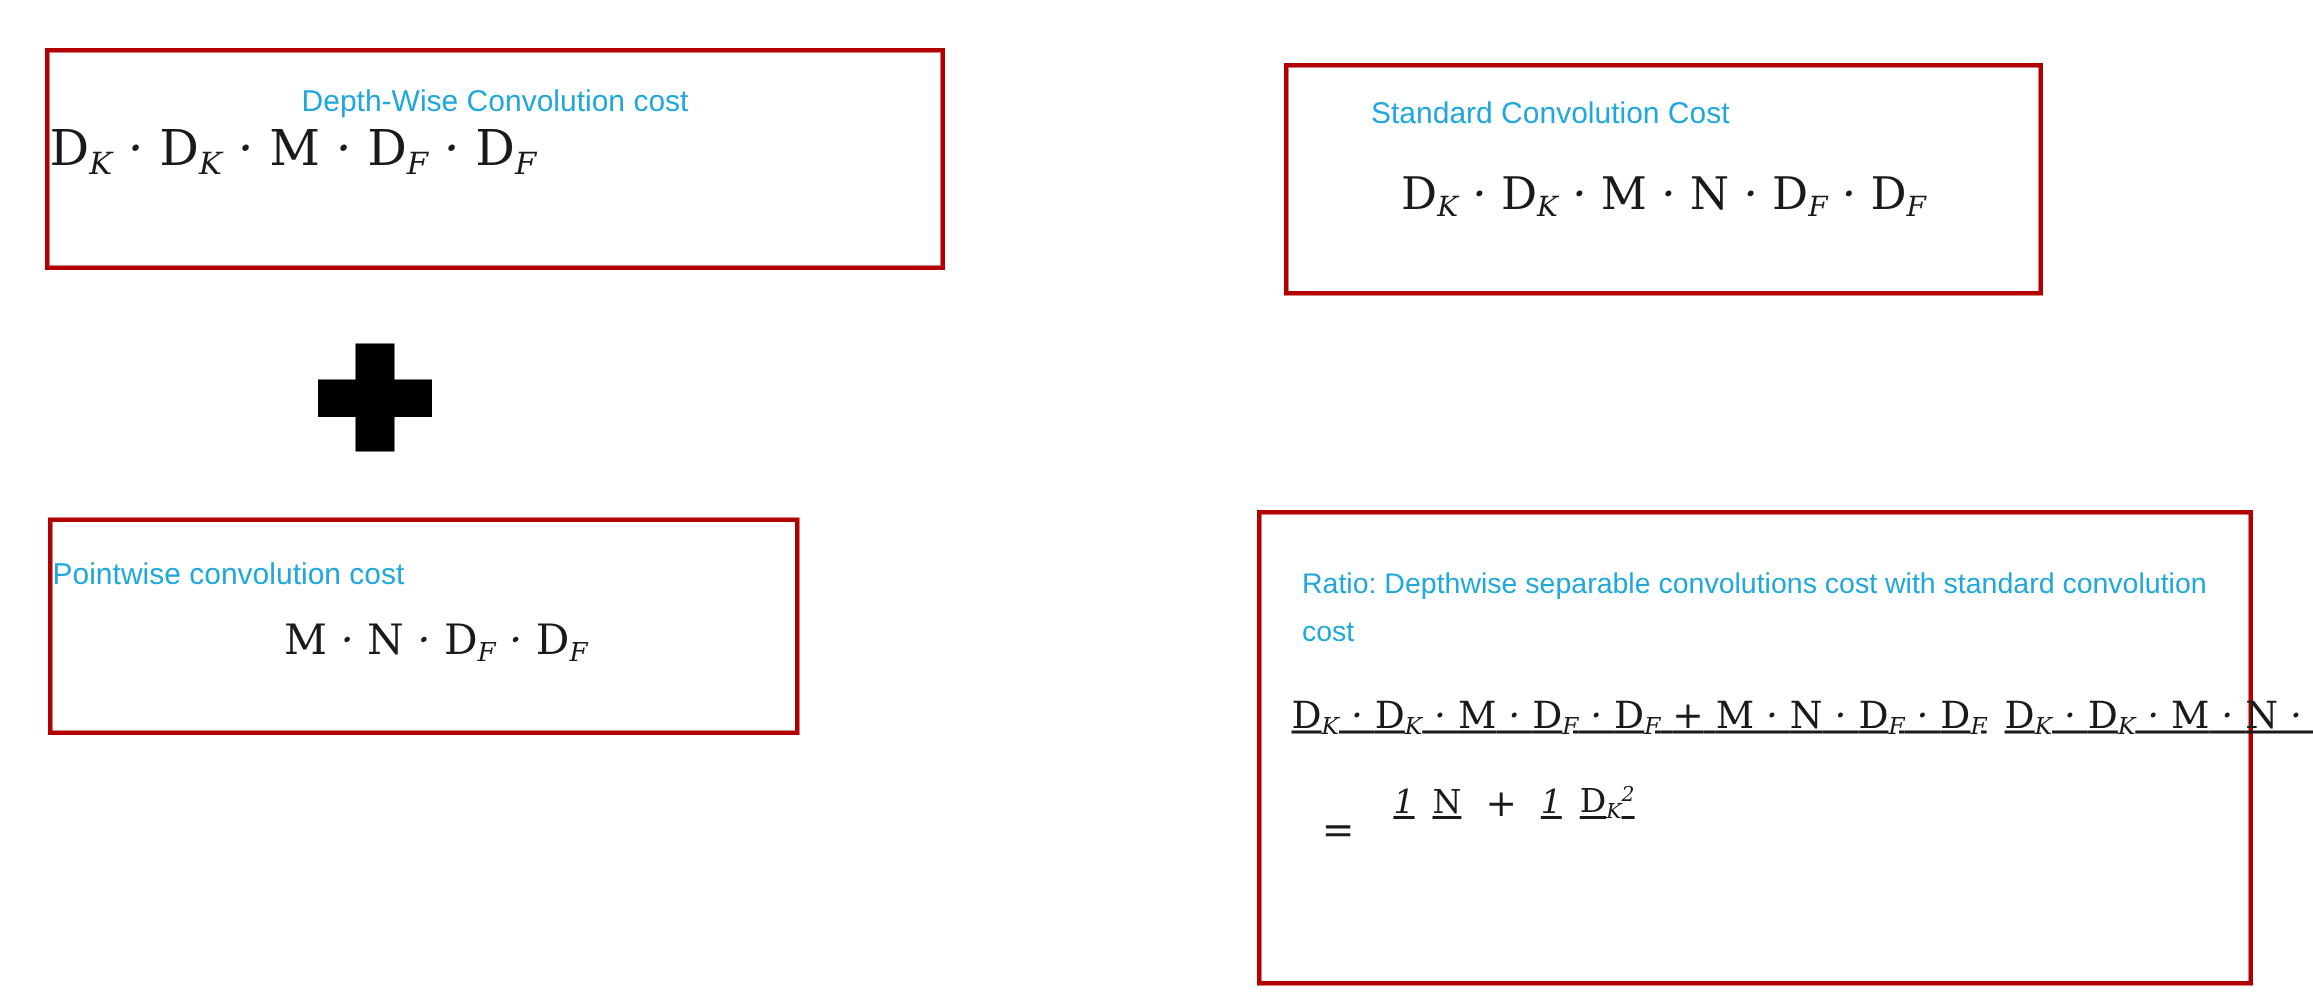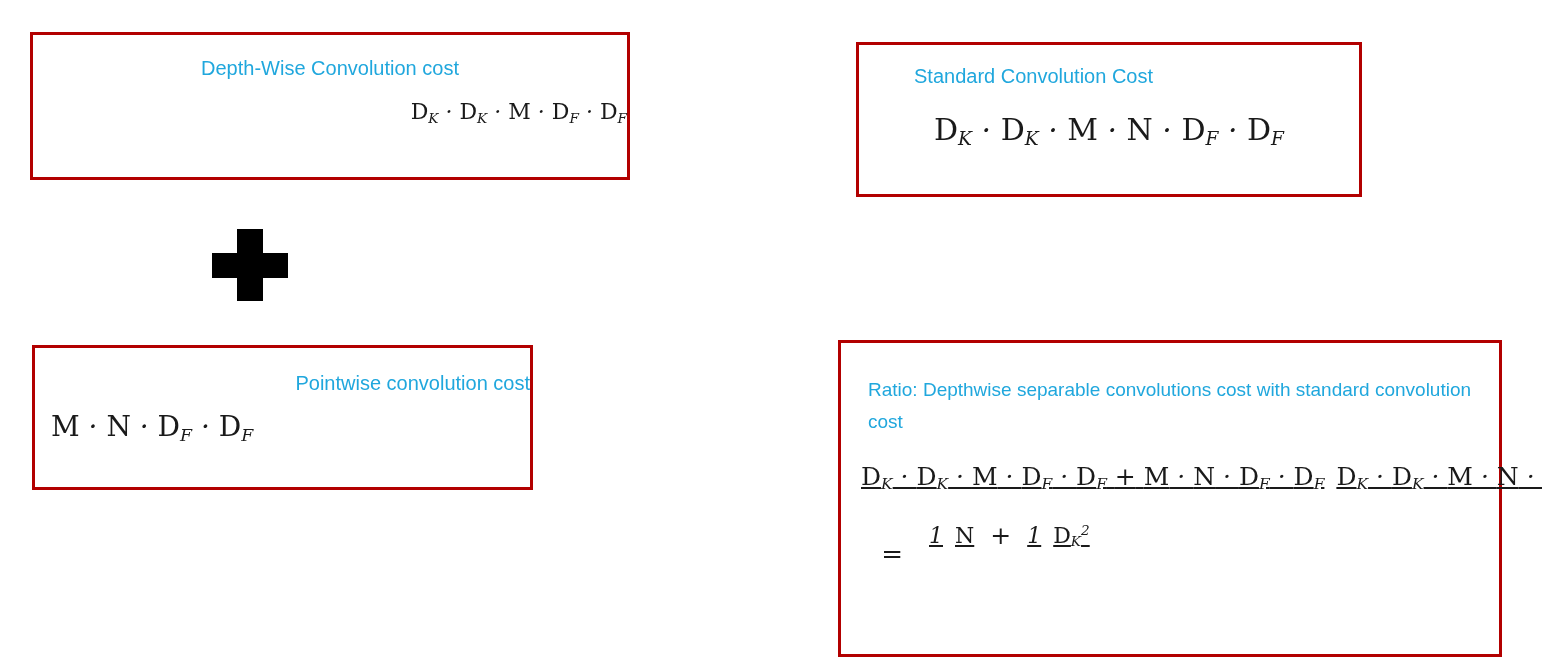--- a/index.html
+++ b/index.html
@@ -57,23 +57,23 @@
     position: absolute;
     left: 0;
     right: 0;
     top: 20px;
     text-align: center;
   }
   #panel-depthwise .formula {
     position: absolute;
     left: 0;
     right: 0;
-    top: 64px;
-    text-align: right;
-    font-size: 22px;
+    top: 44px;
+    text-align: left;
+    font-size: 33px;
   }
 
   
   #plus-sign {
     position: absolute;
     left: 212px;
     top: 229px;
     width: 76px;
     height: 72px;
   }
@@ -99,27 +99,28 @@
     left: 32px;
     top: 345px;
     width: 501px;
     height: 145px;
   }
   #panel-pointwise .panel-title {
     position: absolute;
     left: 0;
     right: 0;
     top: 22px;
-    text-align: right;
+    text-align: left;
   }
   #panel-pointwise .formula {
     position: absolute;
     left: 16px;
     right: 0;
     top: 62px;
+    text-align: center;
     font-size: 28px;
   }
 
   
   #panel-standard {
     left: 837px;
     top: 42px;
     width: 506px;
     height: 155px;
     margin-left: 19px;

